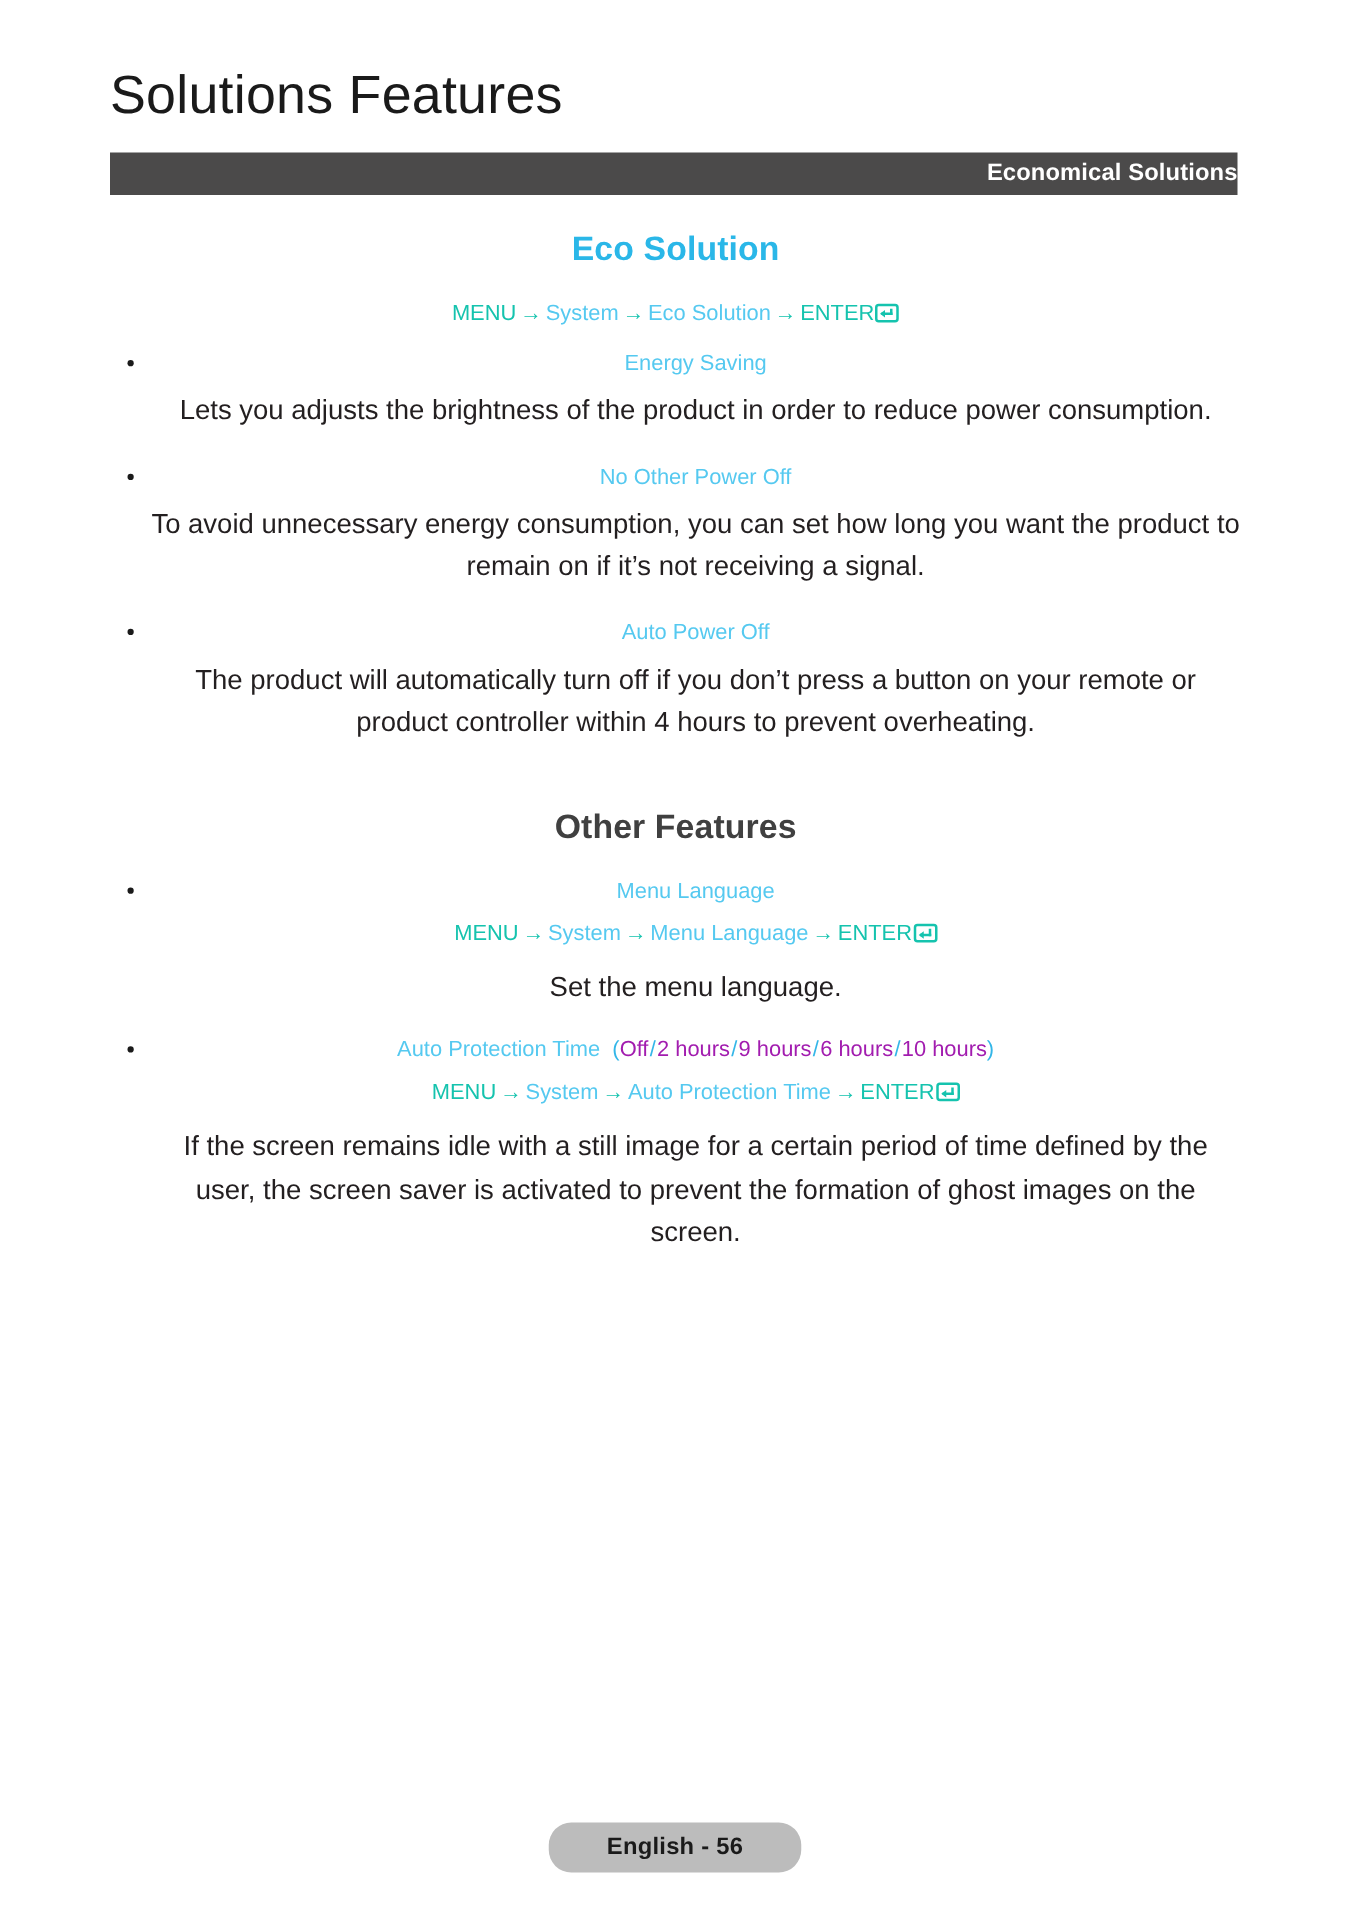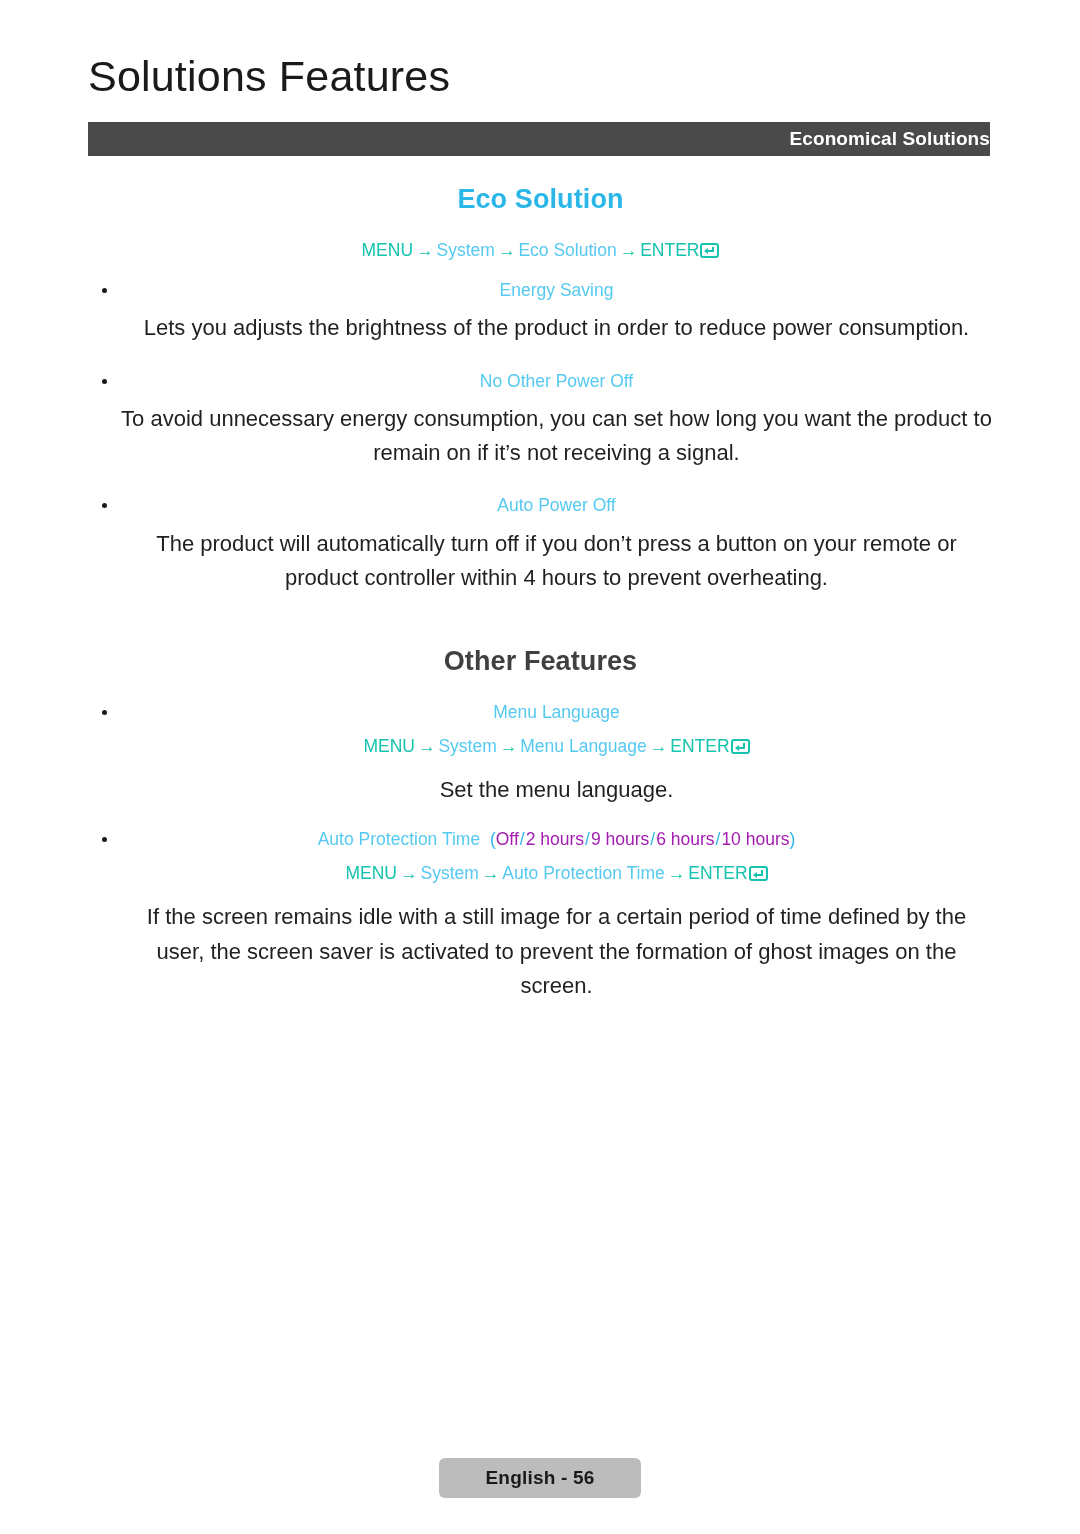--- a/index.html
+++ b/index.html
@@ -176,21 +176,21 @@
   .footer {
     position: absolute;
     left: 0;
     right: 0;
     top: 1458px;
     display: flex;
     justify-content: center;
   }
   .page-pill {
     background: #bcbcbc;
-    border-radius: 6px;
+    border-radius: 18px;
     padding: 9px 46px;
     font-size: 19px;
     font-weight: bold;
     color: #1a1a1a;
     letter-spacing: 0.2px;
   }
 </style>
 </head>
 <body>
 

